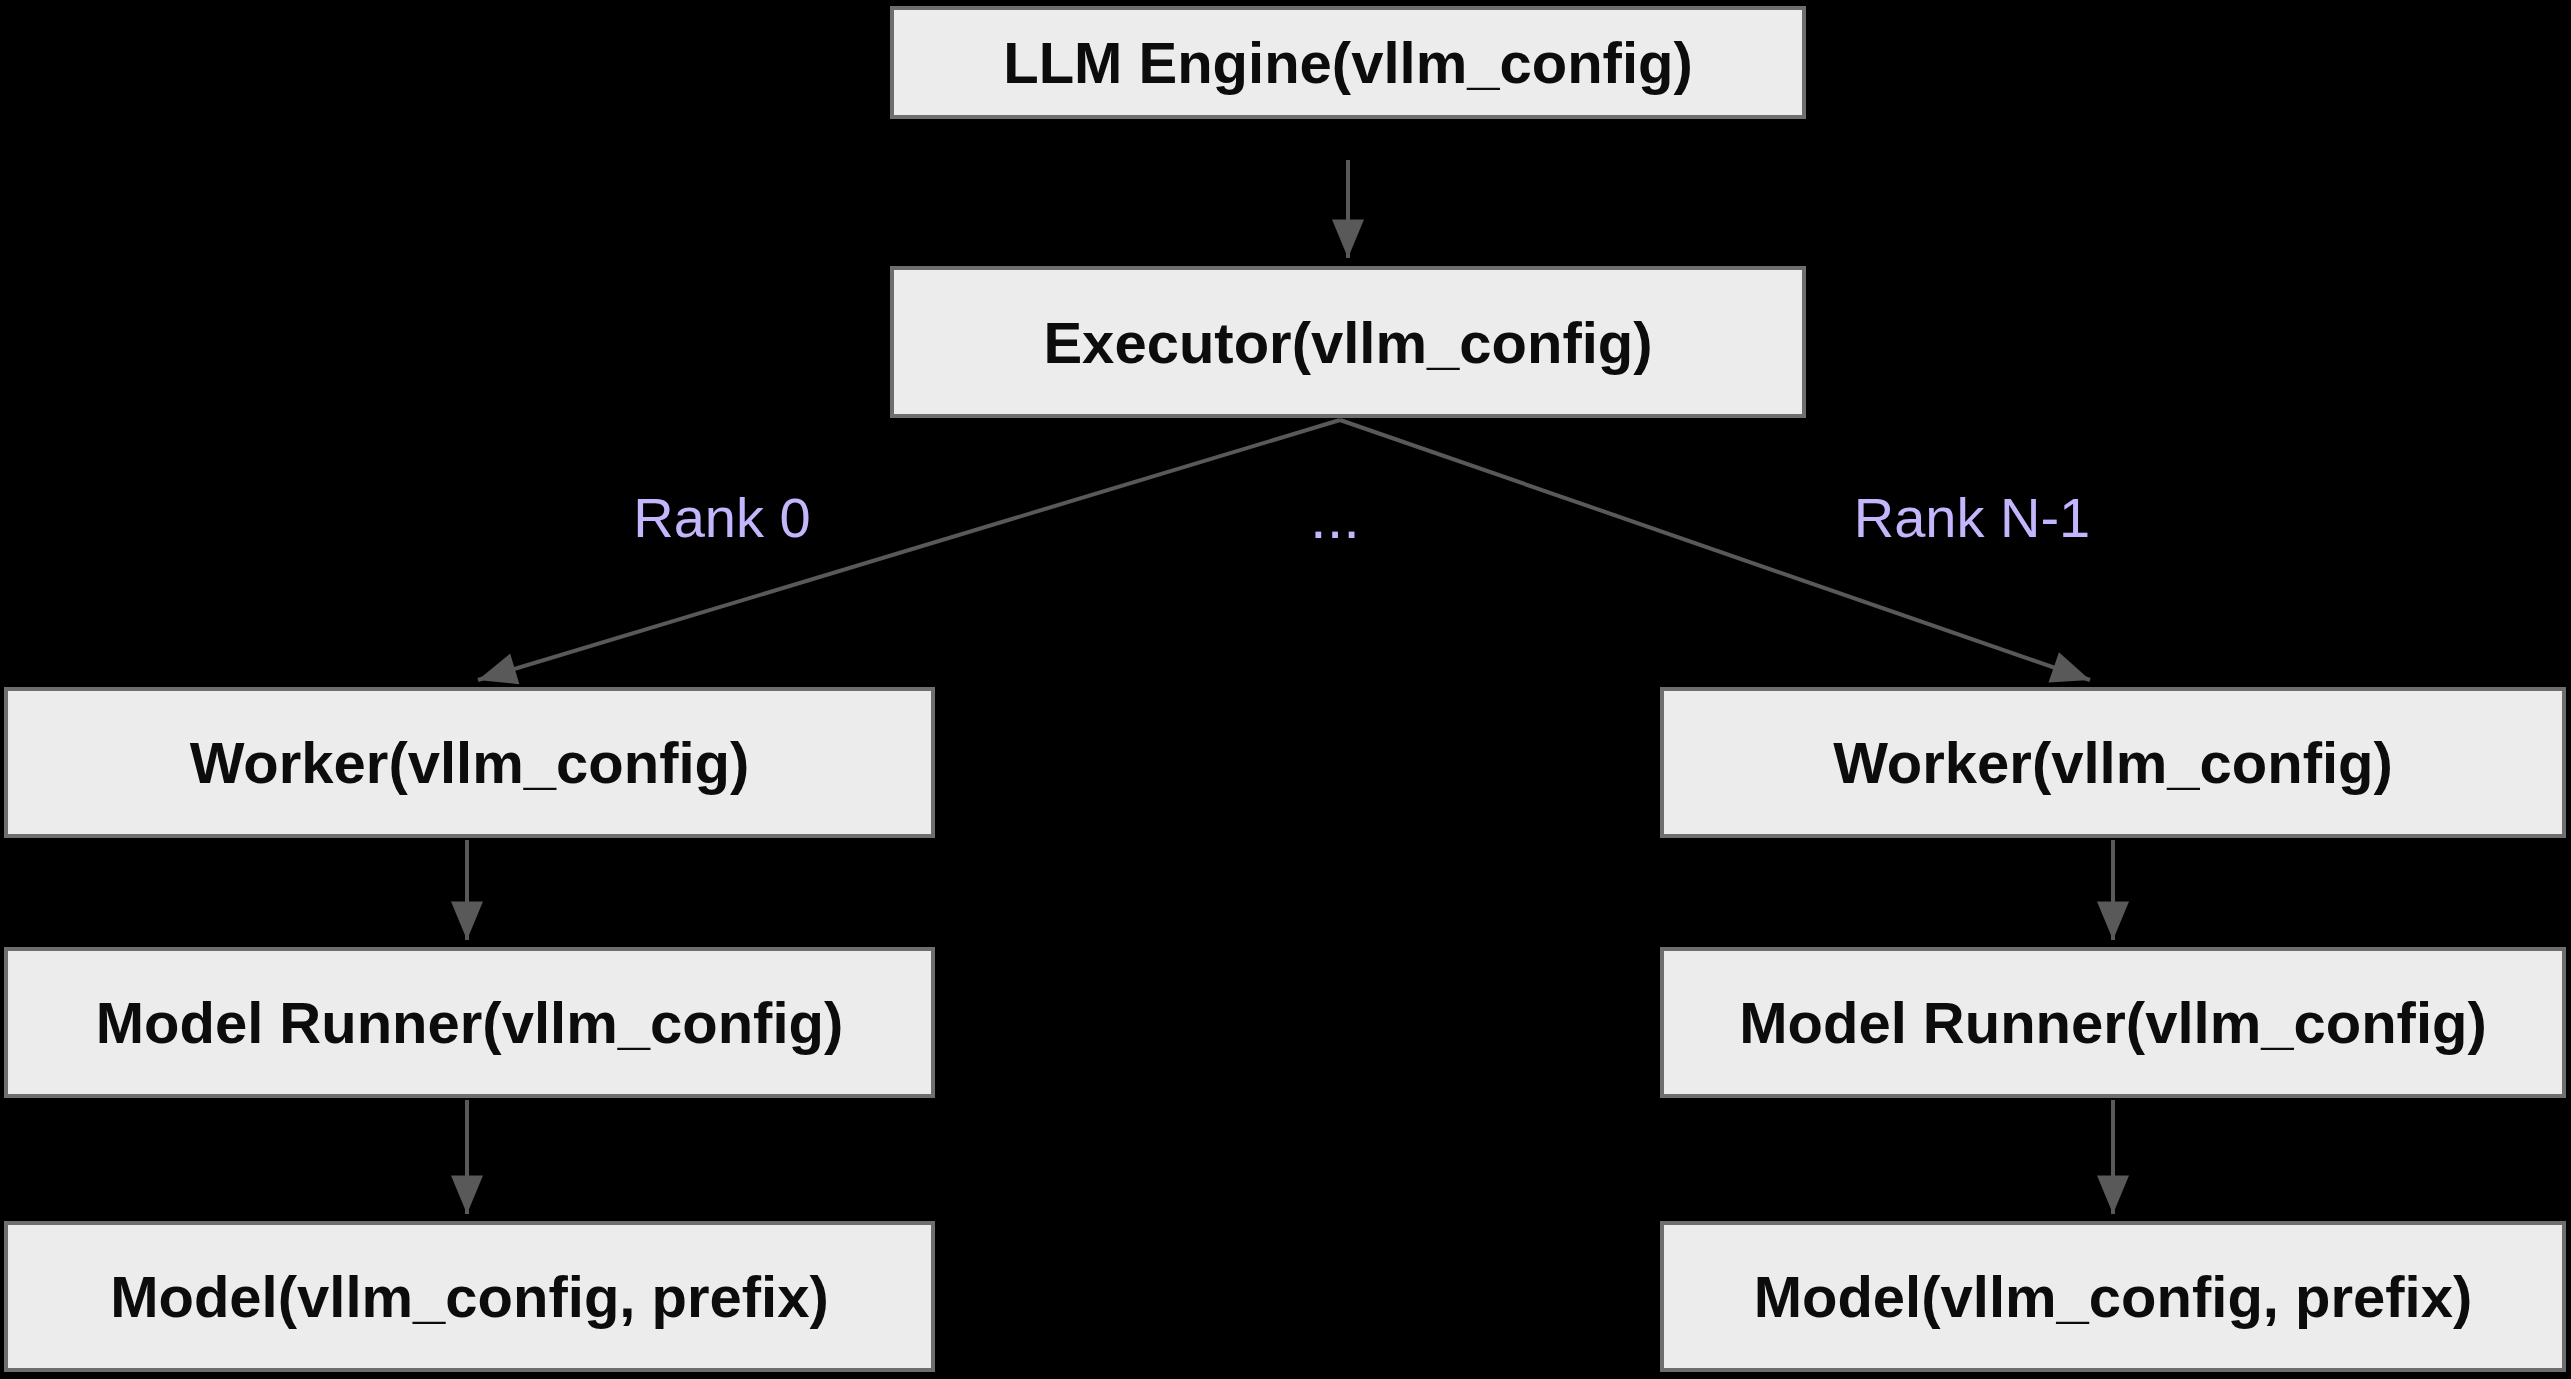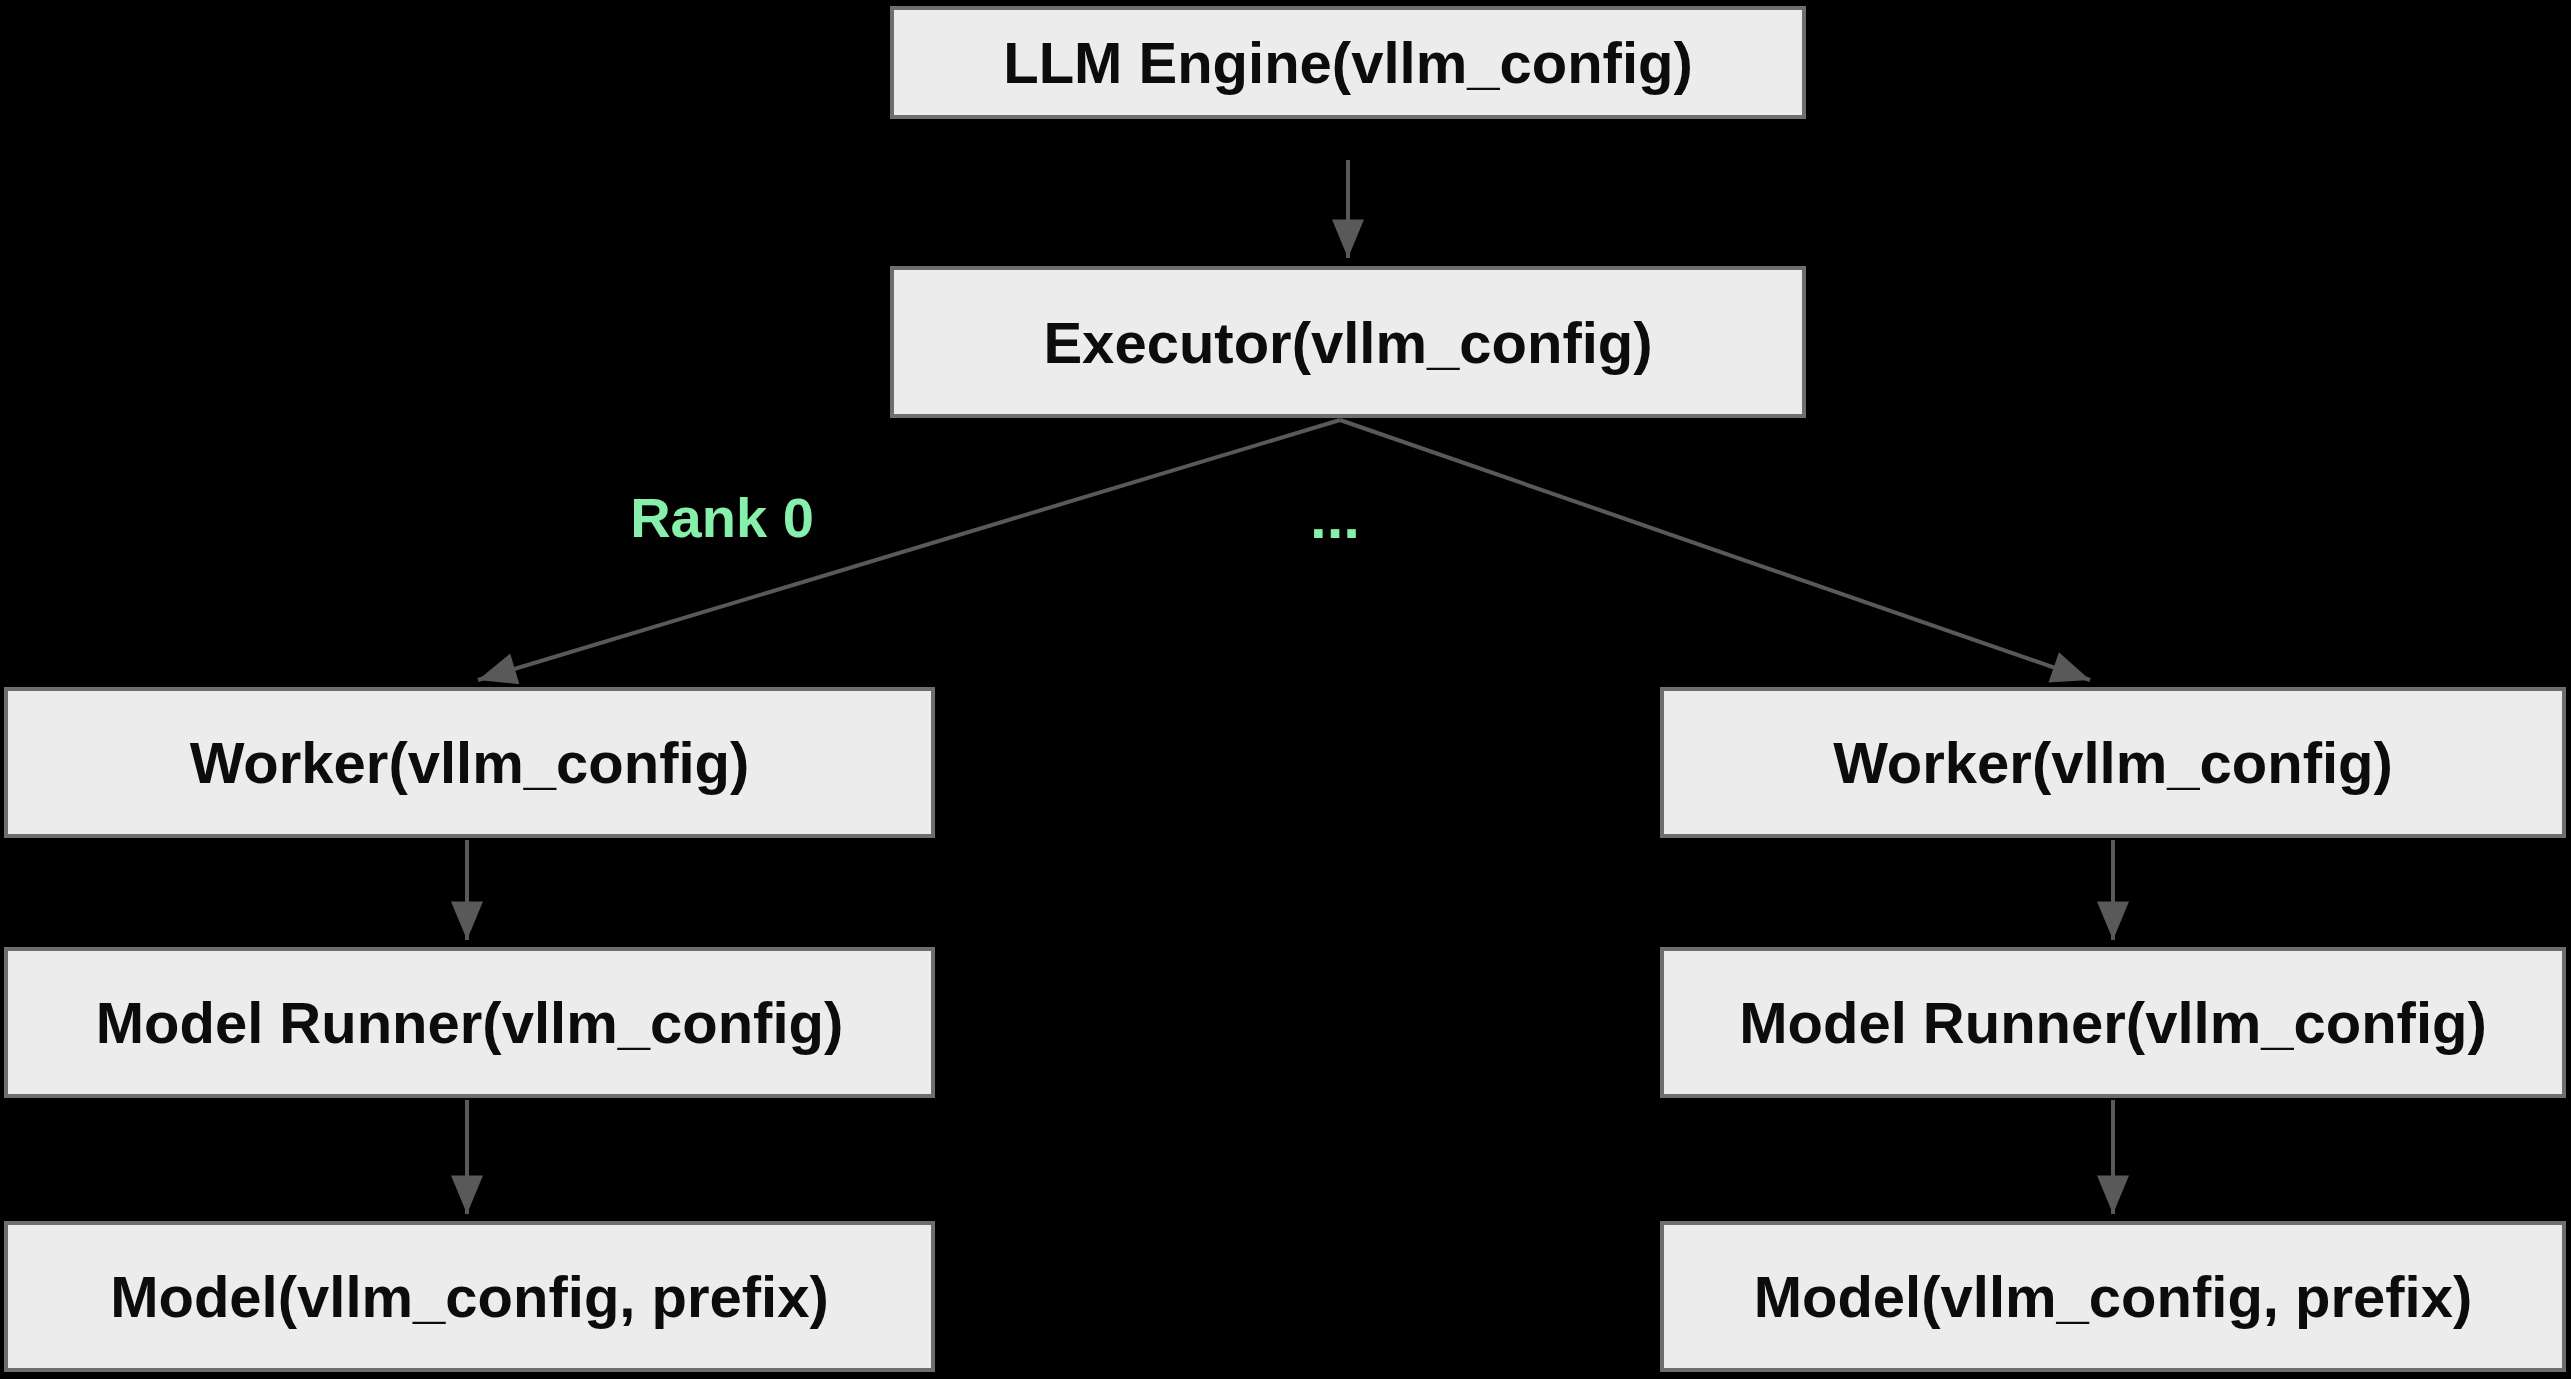--- a/index.html
+++ b/index.html
@@ -37,23 +37,23 @@
   .node.runner-l { left: 4px;    top: 947px;  width: 931px; height: 151px; }
   .node.model-l  { left: 4px;    top: 1221px; width: 931px; height: 151px; }
   
   .node.worker-r { left: 1660px; top: 687px;  width: 906px; height: 151px; }
   .node.runner-r { left: 1660px; top: 947px;  width: 906px; height: 151px; }
   .node.model-r  { left: 1660px; top: 1221px; width: 906px; height: 151px; }
 
   .edge-label {
     position: absolute;
     transform: translate(-50%, -50%);
-    color: #86efac;
+    color: #c4b5fd;
     font-size: 56px;
-    font-weight: 700;
+    font-weight: 400;
     white-space: nowrap;
   }
   .edge-label.rank0    { left: 722px;  top: 517px; }
   .edge-label.rankn    { left: 1972px; top: 517px; }
   .edge-label.ellipsis { left: 1335px; top: 517px; font-size: 60px; }
 
   svg.edges {
     position: absolute;
     left: 0;
     top: 0;
@@ -91,15 +91,16 @@
 
   <div class="node worker-l">Worker(vllm_config)</div>
   <div class="node runner-l">Model Runner(vllm_config)</div>
   <div class="node model-l">Model(vllm_config, prefix)</div>
 
   <div class="node worker-r">Worker(vllm_config)</div>
   <div class="node runner-r">Model Runner(vllm_config)</div>
   <div class="node model-r">Model(vllm_config, prefix)</div>
 
   <div class="edge-label rank0">Rank 0</div>
+  <div class="edge-label rankn">Rank N-1</div>
   <div class="edge-label ellipsis">...</div>
 
 </div>
 
 </body></html>

